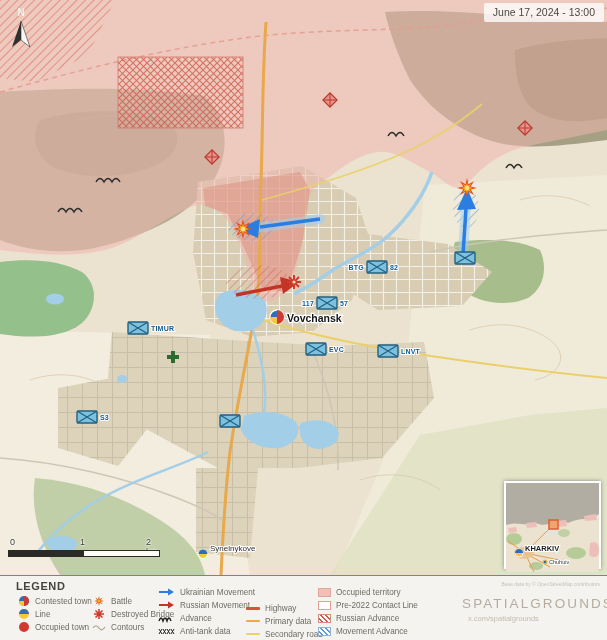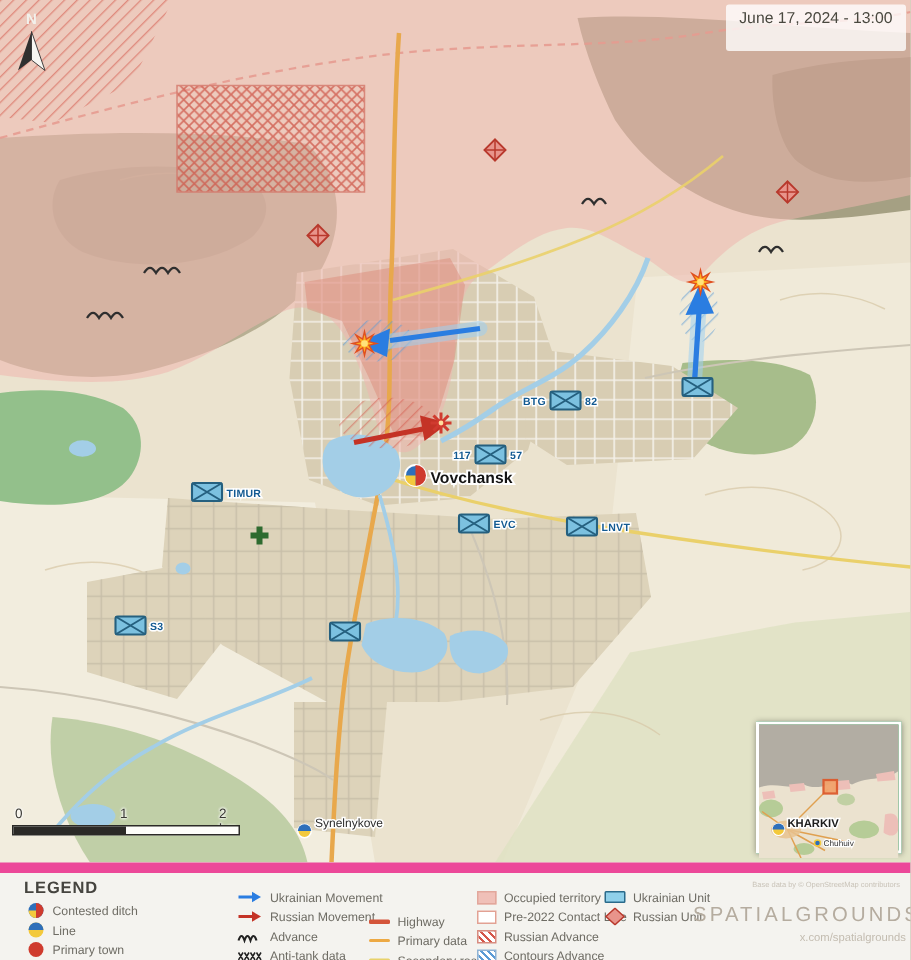--- a/index.html
+++ b/index.html
@@ -6,34 +6,34 @@
   body { font-family:"Liberation Sans", sans-serif; background:#888; }
   #app { position:relative; width:607px; height:640px; overflow:hidden; background:#ebe3cf; }
   #map-wrap { position:absolute; left:0; top:0; width:607px; height:575px; }
   svg text { font-family:"Liberation Sans", sans-serif; }
 
   .map-label { font-size:10.5px; font-weight:bold; fill:#141414; paint-order:stroke; stroke:#ffffff; stroke-width:2.5px; }
   .map-label-sm { font-size:8px; fill:#2b2b2b; paint-order:stroke; stroke:#ffffff; stroke-width:2px; }
   .unit-label { font-size:7px; font-weight:bold; fill:#135a92; paint-order:stroke; stroke:#ffffff; stroke-width:2px; letter-spacing:.2px; }
 
   #date-badge { position:absolute; top:3px; right:3px; background:rgba(255,255,255,.78);
-    padding:3px 9px 16px; border-radius:2px; font-size:10.5px; color:#49483f; }
+    padding:3px 9px 4px; border-radius:2px; font-size:10.5px; color:#49483f; }
 
   #compass { position:absolute; left:8px; top:5px; }
 
   #scalebar { position:absolute; left:8px; top:537px; width:155px; height:24px; font-size:9px; color:#3a3934; }
   #scalebar .lbl { position:absolute; top:0; text-shadow:0 0 2px #fff,0 0 2px #fff,0 0 2px #fff; }
   #scalebar .bar { position:absolute; left:0; top:13px; width:152px; height:7px; border:1px solid #2b2a27; background:#fdfdfa; }
   #scalebar .bar .half { width:50%; height:100%; background:#2b2a27; }
 
   #inset { position:absolute; left:504px; top:481px; width:97px; height:88px;
     border:2px solid #fff; box-shadow:0 0 4px rgba(0,0,0,.4); background:#15803d; }
 
   #legend { position:absolute; left:0; top:575px; width:607px; height:65px;
-    background:#f4f3ef; border-top:7px solid #ec4899; }
+    background:#f4f3ef; border-top:1px solid #ec4899; }
   #legend-title { position:absolute; left:16px; top:4px; font-size:11px; font-weight:bold;
     color:#45443f; letter-spacing:.6px; }
   .lg-col { position:absolute; display:flex; flex-direction:column; gap:3px; }
   .lg-row { display:flex; align-items:center; gap:5px; height:10px; font-size:8.2px; color:#6e6c64; white-space:nowrap; }
   .lg-row svg { flex:none; }
   .swatch { flex:none; display:inline-block; width:13px; height:9px; }
   .sw-occ { background:#f0c0b8; border:1px solid #e2a79c; }
   .sw-contact { background:#fff; border:1.2px solid #e2a193; }
   .sw-rusadv { border:1px solid #d88c80; background:repeating-linear-gradient(45deg,#fff 0 2px,#d4574a 2px 3.4px); }
   .sw-ukradv { border:1px solid #8fb3d4; background:repeating-linear-gradient(45deg,#fff 0 2px,#5b9bd5 2px 3.4px); }
@@ -46,21 +46,21 @@
 
   #elev { position:absolute; left:403px; top:37px; width:60px; }
   #elev .t { font-size:8.2px; font-weight:bold; color:#55534b; }
   #elev .bar { margin-top:2px; width:58px; height:7px; border:1px solid #b5ab98;
     background:linear-gradient(90deg,#e9dfc4,#c9b083,#8a6a44); }
 
   #brand { position:absolute; left:468px; top:0; width:136px; height:65px; }
   #attr { position:absolute; right:4px; top:5px; font-size:5px; color:#c9c3b8; }
   #brand-row { position:absolute; left:0; top:18px; width:136px; display:flex; align-items:center; justify-content:center; gap:4px; }
   #brand-name { font-size:13.5px; letter-spacing:2.1px; color:#b5ac9f; }
-  #handle { position:absolute; left:0; top:38px; width:136px; text-align:right; font-size:7.5px; color:#c3bcb0; }
+  #handle { position:absolute; left:0; top:38px; width:136px; text-align:left; font-size:7.5px; color:#c3bcb0; }
 </style>
 </head>
 <body>
 
 <div id="app">
 
   <div id="map-wrap">
   <svg width="607" height="575" viewBox="0 0 607 575">
     <defs>
       <pattern id="pStreetW" width="13" height="13" patternUnits="userSpaceOnUse">
@@ -337,39 +337,64 @@
 
     <div class="lg-col" style="left:18px; top:20px">
       <div class="lg-row">
         <svg width="12" height="12">
             <g transform="translate(6,6)">
               <circle r="5" fill="#2e6fba"></circle>
               <path d="M0,-5 A5,5 0 0 1 0,5 Z" fill="#cf3b2e"></path>
               <path d="M0,0 L0,5 A5,5 0 0 1 -5,0 Z" fill="#f3c93c"></path>
             </g>
           </svg>
-        <span>Contested ditch</span>
+        <span>Contested town</span>
       </div>
       <div class="lg-row">
         <svg width="12" height="12">
             <g transform="translate(6,6)">
               <circle r="5" fill="#f3c93c"></circle>
               <path d="M-5,0 A5,5 0 0 1 5,0 Z" fill="#2e6fba"></path>
             </g>
           </svg>
         <span>Line</span>
       </div>
       <div class="lg-row">
         <svg width="12" height="12">
             <circle cx="6" cy="6" r="5" fill="#cf3b2e"></circle>
           </svg>
-        <span>Primary town</span>
-      </div>
-    </div>
-
+        <span>Occupied town</span>
+      </div>
+    </div>
+
+    <div class="lg-col" style="left:92px; top:20px">
+      <div class="lg-row">
+        <svg width="14" height="12">
+            <g transform="translate(7,6)">
+              <polygon points="5,0 1.85,0.77 3.54,3.54 0.77,1.85 0,5 -0.77,1.85 -3.54,3.54 -1.85,0.77 -5,0 -1.85,-0.77 -3.54,-3.54 -0.77,-1.85 0,-5 0.77,-1.85 3.54,-3.54 1.85,-0.77" fill="#e04f1f"></polygon>
+              <polygon transform="scale(.55)" points="5,0 1.85,0.77 3.54,3.54 0.77,1.85 0,5 -0.77,1.85 -3.54,3.54 -1.85,0.77 -5,0 -1.85,-0.77 -3.54,-3.54 -0.77,-1.85 0,-5 0.77,-1.85 3.54,-3.54 1.85,-0.77" fill="#ffb020"></polygon>
+            </g>
+          </svg>
+        <span>Battle</span>
+      </div>
+      <div class="lg-row">
+        <svg width="14" height="12">
+            <g transform="translate(7,6)" stroke="#d03b2f" stroke-width="1.6">
+              <path d="M0,-5 V5 M-5,0 H5 M-3.5,-3.5 L3.5,3.5 M-3.5,3.5 L3.5,-3.5"></path>
+            </g>
+          </svg>
+        <span>Destroyed Bridge</span>
+      </div>
+      <div class="lg-row">
+        <svg width="14" height="12">
+            <path d="M1,7 C3,4 5,4 7,7 C9,10 11,9 13,6" stroke="#a89f8d" stroke-width="1.2" fill="none"></path>
+          </svg>
+        <span>Contours</span>
+      </div>
+    </div>
 
     <div class="lg-col" style="left:158px; top:11px">
       <div class="lg-row">
         <svg width="17" height="10">
             <line x1="1" y1="5" x2="10" y2="5" stroke="#2a7de1" stroke-width="2"></line>
             <polygon points="10,1.5 16,5 10,8.5" fill="#2a7de1"></polygon>
           </svg>
         <span>Ukrainian Movement</span>
       </div>
       <div class="lg-row">
@@ -420,36 +445,24 @@
       <div class="lg-row">
         <span class="swatch sw-contact"></span>
         <span>Pre-2022 Contact Line</span>
       </div>
       <div class="lg-row">
         <span class="swatch sw-rusadv"></span>
         <span>Russian Advance</span>
       </div>
       <div class="lg-row">
         <span class="swatch sw-ukradv"></span>
-        <span>Contours Advance</span>
-      </div>
-    </div>
-
-    <div class="lg-col" style="left:403px; top:11px">
-      <div class="lg-row">
-        <span class="swatch sw-unit-ua"></span>
-        <span>Ukrainian Unit</span>
-      </div>
-      <div class="lg-row">
-        <svg width="14" height="12">
-            <polygon points="7,0.5 13,6 7,11.5 1,6" fill="#e8948b" stroke="#b8382c" stroke-width="1"></polygon>
-          </svg>
-        <span>Russian Unit</span>
-      </div>
-    </div>
+        <span>Movement Advance</span>
+      </div>
+    </div>
+
 
 
     <div id="brand">
       <div id="attr">Base data by © OpenStreetMap contributors</div>
       <div id="brand-row">
         <svg width="14" height="18">
           <path d="M7,1 C3.1,1 0.9,3.8 0.9,6.8 C0.9,9.2 2.7,11 4.6,13.1 L7,17 L9.4,13.1 C11.3,11 13.1,9.2 13.1,6.8 C13.1,3.8 10.9,1 7,1 Z" fill="#8e8679"></path>
           <circle cx="7" cy="6.6" r="2.6" fill="#f4f3ef"></circle>
         </svg>
         <span id="brand-name">SPATIALGROUNDS</span>

